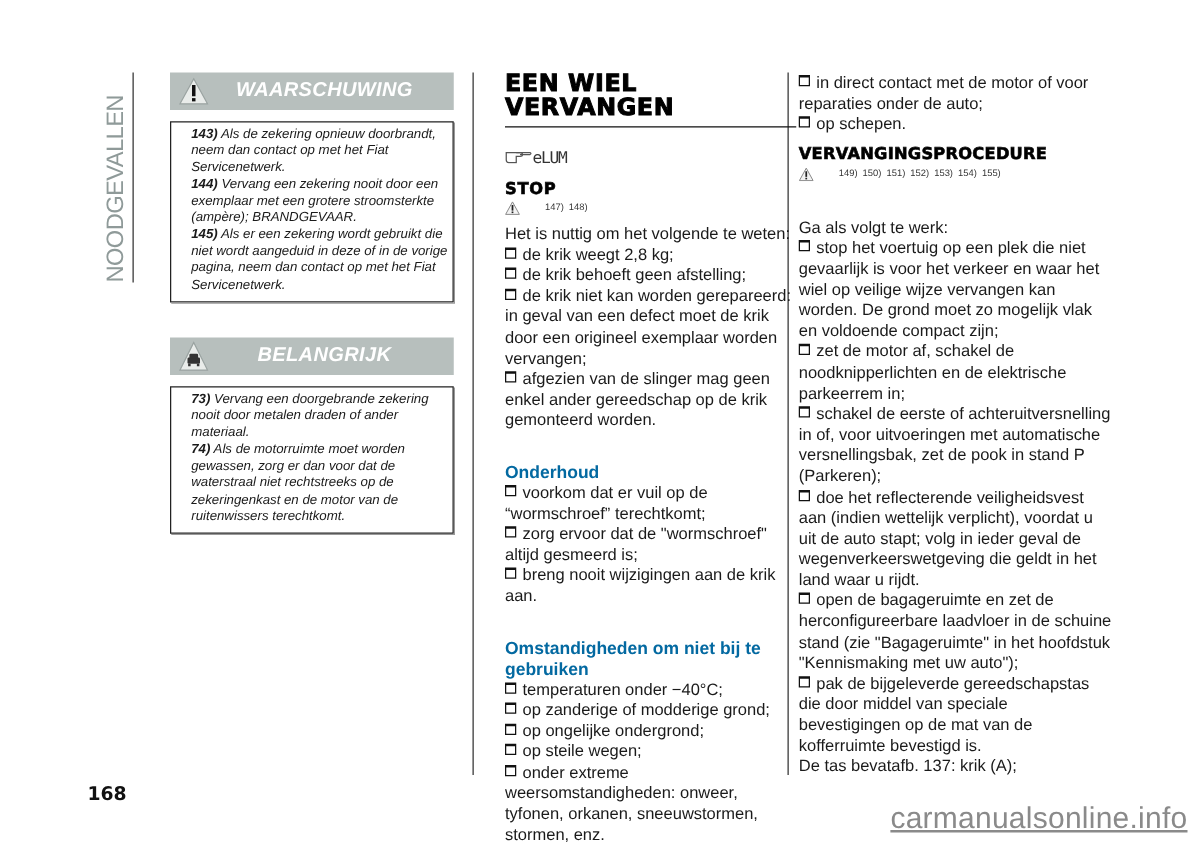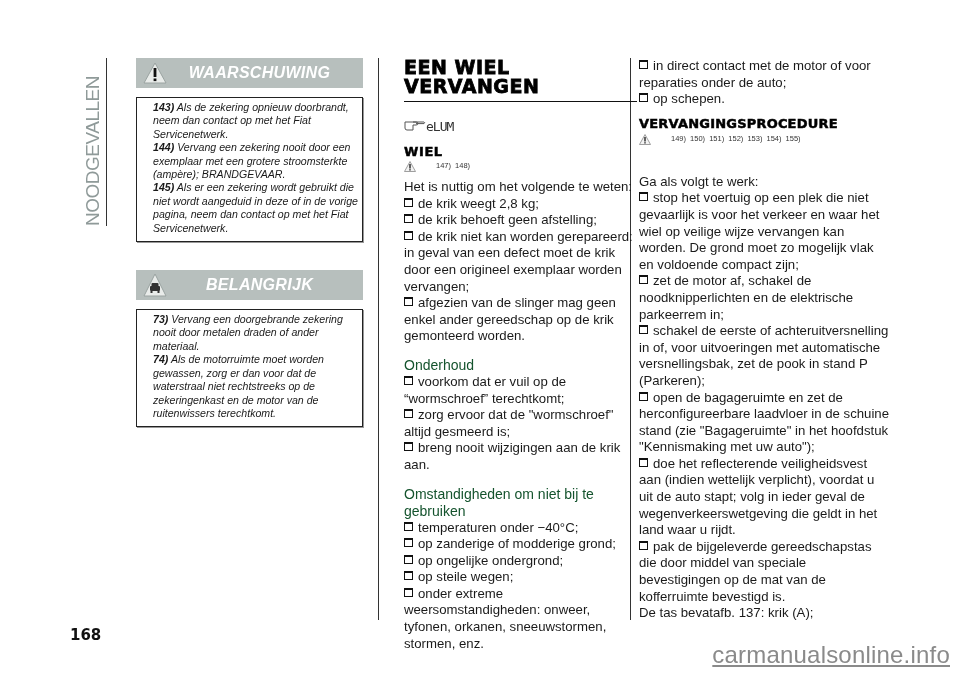--- a/index.html
+++ b/index.html
@@ -63,21 +63,21 @@
       margin: 8px 0 2px 0; color: #000; -webkit-text-stroke: 0.5px #000;
     }
     .refs { display: flex; gap: 20px; height: 14px; margin-bottom: 4px; }
     .refs .nums { font-size: 7.5px; color: #333; word-spacing: 2px; }
     .body-text { font-size: 13.2px; line-height: 16.6px; color: #1a1a1a; }
     .body-text p { margin: 0; }
     .bullet::before {
       content: ""; display: inline-block; width: 7px; height: 6px; border: 1.5px solid #111;
       border-top-width: 2px; margin-right: 5px; vertical-align: 1px;
     }
-    .h3 { font-size: 14px; font-weight: normal; margin: 12px 0 0 0; line-height: 17px; color: #14532d; }
+    .h3 { font-size: 14px; font-weight: bold; margin: 24px 0 0 0; line-height: 17px; color: #0369a1; }
     .h2b {
       font-family: "DejaVu Sans", sans-serif; font-weight: 900; font-size: 13px; letter-spacing: 0.2px;
       margin: 8px 0 3px 0; color: #000; -webkit-text-stroke: 0.5px #000; white-space: nowrap;
     }
     .watermark {
       position: absolute; right: 10px; top: 641px; font-size: 24px; color: #8a8a8a;
       font-family: "Liberation Sans", sans-serif; letter-spacing: 0.2px; text-decoration: underline;
     }
   </style>
 </head>
@@ -137,21 +137,21 @@
   <div class="eluwi">
     <span>
       <svg width="22" height="14" viewBox="0 0 22 14">
         <path d="M1 5 L12 5 Q14 5 14 6.5 Q14 8 12 8 L9 8 L9 13 L3 13 Q1 13 1 11 Z" fill="#fff" stroke="#555" stroke-width="1"></path>
         <path d="M9 5 L20 5 Q21.5 5.8 20 6.6 L12 6.6" fill="none" stroke="#555" stroke-width="1"></path>
       </svg>
     </span>
     <span class="txt">eLUM</span>
   </div>
 
-  <div class="h2">WIEL</div>
+  <div class="h2">STOP</div>
   <div class="refs">
     <svg width="12" height="11" viewBox="0 0 12 11">
       <polygon points="6,0.5 11.5,10.5 0.5,10.5" fill="#f3f3f3" stroke="#888" stroke-width="0.8"></polygon>
       <rect x="5.3" y="3" width="1.4" height="4.5" fill="#222"></rect>
       <rect x="5.3" y="8.2" width="1.4" height="1.3" fill="#222"></rect>
     </svg>
     <span class="nums">147)  148)</span>
   </div>
   <div class="body-text">
     <p>Het is nuttig om het volgende te weten:</p>
@@ -190,21 +190,21 @@
       <rect x="5.3" y="3" width="1.4" height="4.5" fill="#222"></rect>
       <rect x="5.3" y="8.2" width="1.4" height="1.3" fill="#222"></rect>
     </svg>
     <span class="nums">149)  150)  151)  152)  153)  154)  155)</span>
   </div>
   <div class="body-text" style="width:250px;margin-top:26px;">
     <p>Ga als volgt te werk:</p>
     <p class="bullet">stop het voertuig op een plek die niet gevaarlijk is voor het verkeer en waar het wiel op veilige wijze vervangen kan worden. De grond moet zo mogelijk vlak en voldoende compact zijn;</p>
     <p class="bullet">zet de motor af, schakel de noodknipperlichten en de elektrische parkeerrem in;</p>
     <p class="bullet">schakel de eerste of achteruitversnelling in of, voor uitvoeringen met automatische versnellingsbak, zet de pook in stand P (Parkeren);</p>
+    <p class="bullet">doe het reflecterende veiligheidsvest aan (indien wettelijk verplicht), voordat u uit de auto stapt; volg in ieder geval de wegenverkeerswetgeving die geldt in het land waar u rijdt.</p>
     <p class="bullet">open de bagageruimte en zet de herconfigureerbare laadvloer in de schuine stand (zie "Bagageruimte" in het hoofdstuk "Kennismaking met uw auto");</p>
-    <p class="bullet">doe het reflecterende veiligheidsvest aan (indien wettelijk verplicht), voordat u uit de auto stapt; volg in ieder geval de wegenverkeerswetgeving die geldt in het land waar u rijdt.</p>
     <p class="bullet">pak de bijgeleverde gereedschapstas die door middel van speciale bevestigingen op de mat van de kofferruimte bevestigd is.</p>
     <p>De tas bevatafb. 137: krik (A);</p>
   </div>
 </div>
 
 <div class="page-number">168</div>
 <div class="watermark">carmanualsonline.info</div>
 
 </body></html>

